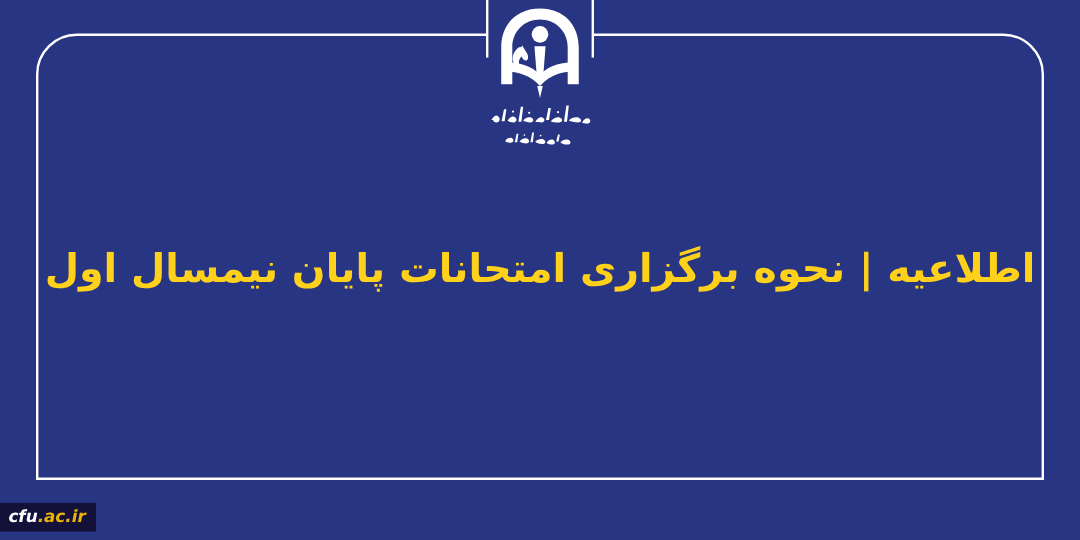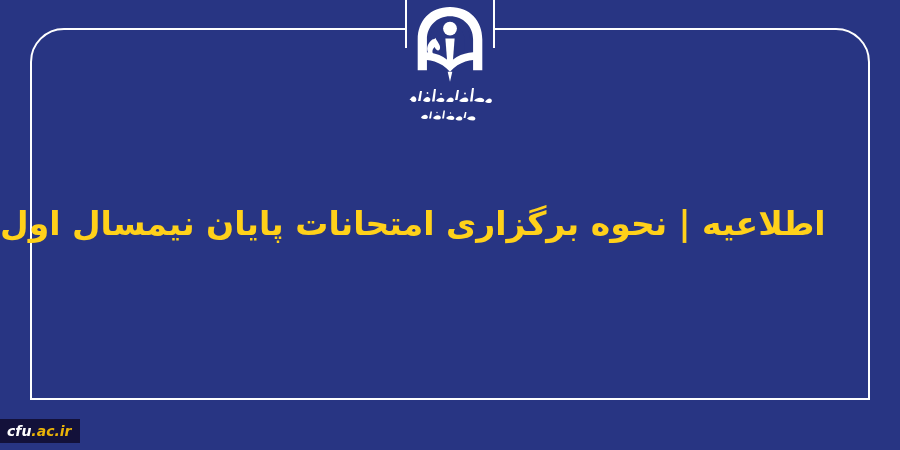--- a/index.html
+++ b/index.html
@@ -84,21 +84,21 @@
     width: 62px;
     height: 16px;
   }
 
   
   .headline {
     position: absolute;
     left: 0;
     top: 198px;
     width: 900px;
-    text-align: left;
+    text-align: center;
     direction: rtl;
     unicode-bidi: isolate;
     color: #FFD11A;
     font-family: "DejaVu Sans", "Liberation Sans", sans-serif;
     font-weight: bold;
     font-size: 33px;
     line-height: 52px;
     letter-spacing: 0px;
     white-space: nowrap;
   }

